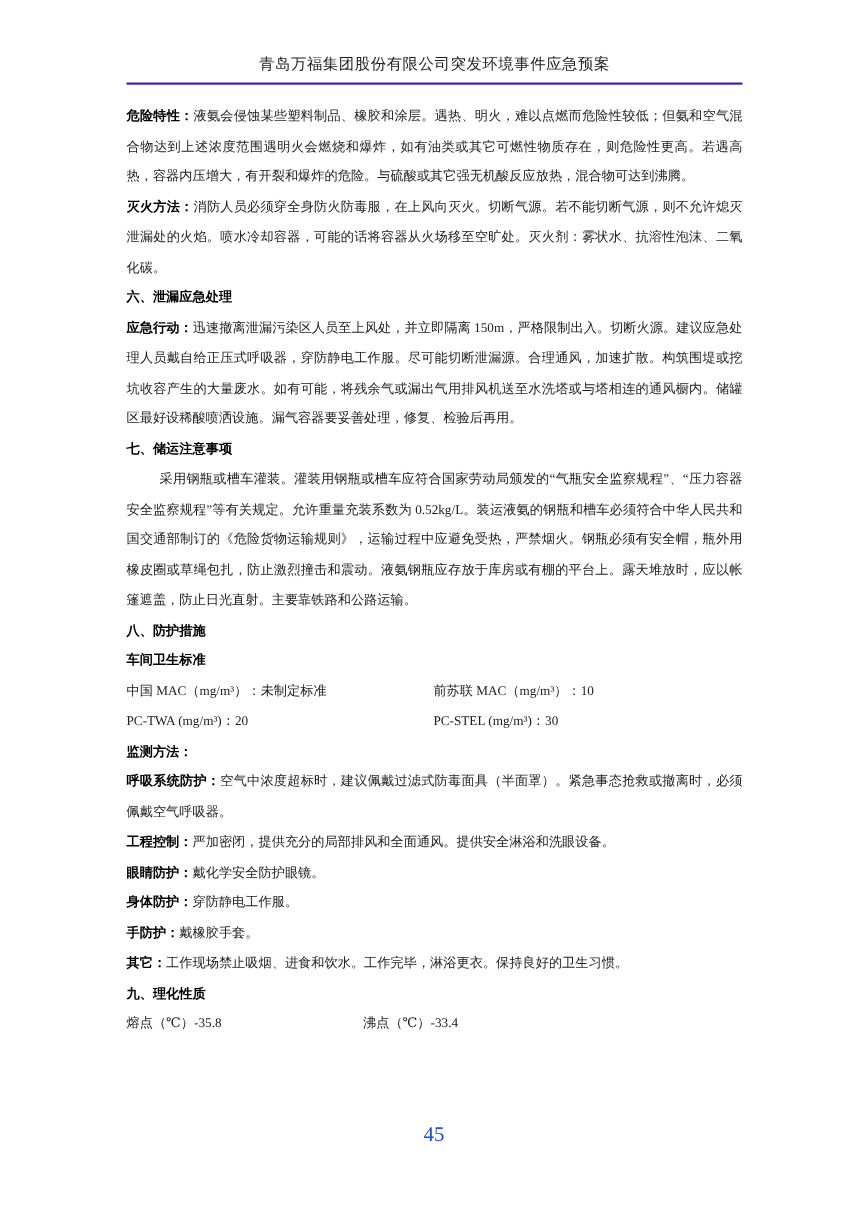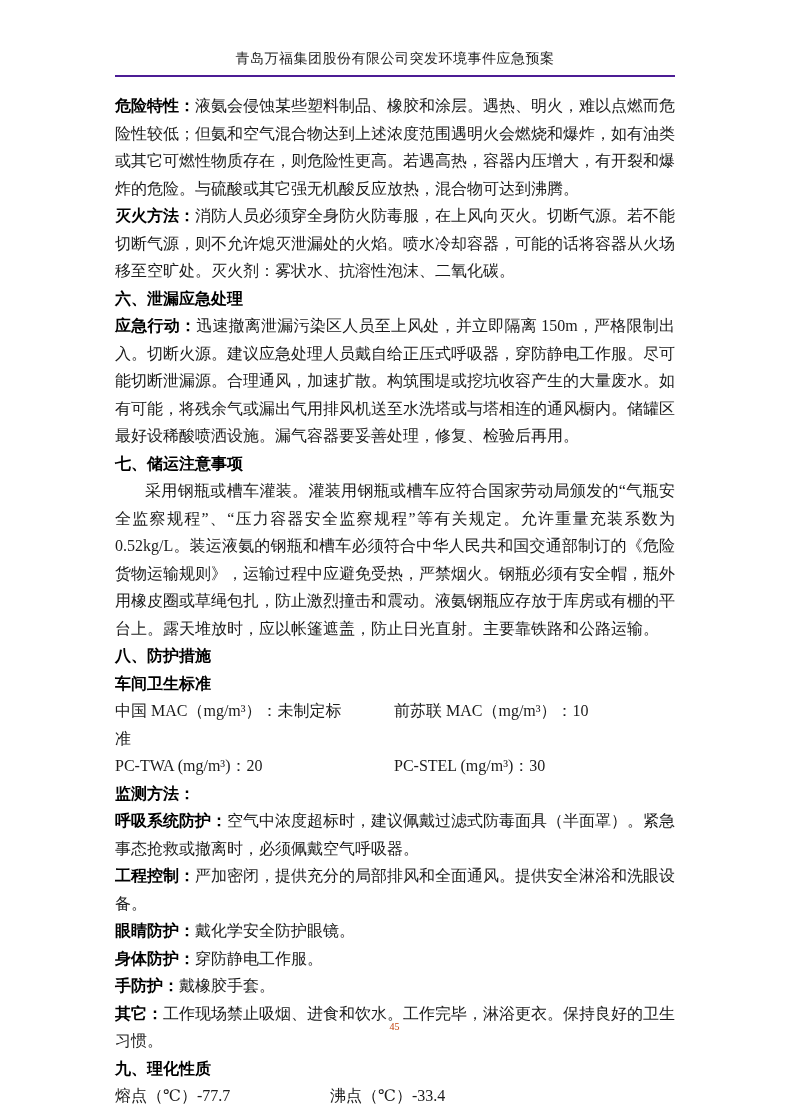--- a/index.html
+++ b/index.html
@@ -25,21 +25,21 @@
     padding-bottom: 7px;
   }
   .content {
     position: absolute;
     top: 92px;
     left: 115px;
     width: 560px;
   }
   .para {
     margin: 0;
-    font-size: 16px;
+    font-size: 12px;
     line-height: 27.5px;
     text-align: justify;
     text-align-last: left;
     color: #1b1b1b;
   }
   .h {
     font-weight: bold;
     font-family: "Liberation Sans", "DejaVu Sans", sans-serif;
     text-align: center;
     color: #000;
@@ -53,22 +53,22 @@
   .row { display: flex; text-align: left; gap: 37px; }
   .cl { flex: 0 0 auto; display: inline-block; }
   .w242 { width: 242px; }
   .w178 { width: 178px; }
   .footer {
     position: absolute;
     top: 1021px;
     left: 0;
     width: 100%;
     text-align: center;
-    font-size: 10px;
-    color: #c2410c;
+    font-size: 19px;
+    color: #1d4ed8;
   }
 </style>
 </head>
 <body>
 
 <div class="page">
 
   <div class="header">
     <span>青岛万福集团股份有限公司突发环境事件应急预案</span>
   </div>
@@ -111,21 +111,21 @@
 
     <p class="para"><span class="lbl">身体防护：</span><span>穿防静电工作服。</span></p>
 
     <p class="para"><span class="lbl">手防护：</span><span>戴橡胶手套。</span></p>
 
     <p class="para"><span class="lbl">其它：</span><span>工作现场禁止吸烟、进食和饮水。工作完毕，淋浴更衣。保持良好的卫生习惯。</span></p>
 
     <p class="para h">九、理化性质</p>
 
     <div class="para row">
-      <span class="cl w178">熔点（℃）-77.7</span>
+      <span class="cl w178">熔点（℃）-35.8</span>
       <span>沸点（℃）-33.4</span>
     </div>
 
   </div>
 
   <div class="footer">
     <span>45</span>
   </div>
 
 </div>

